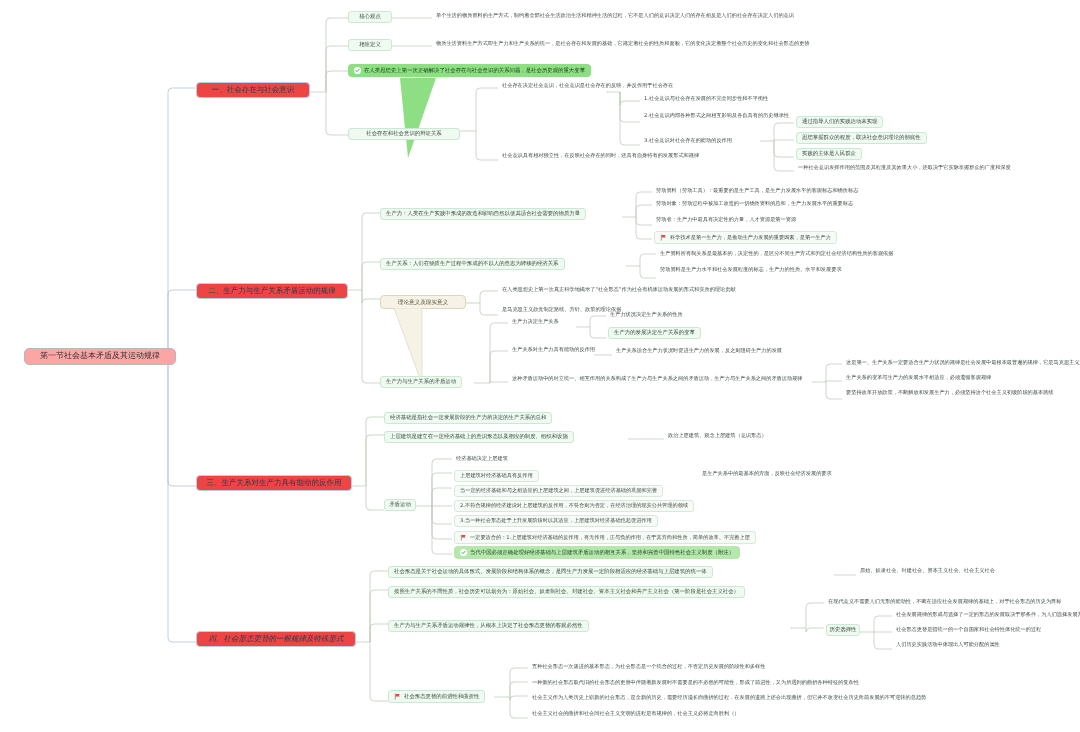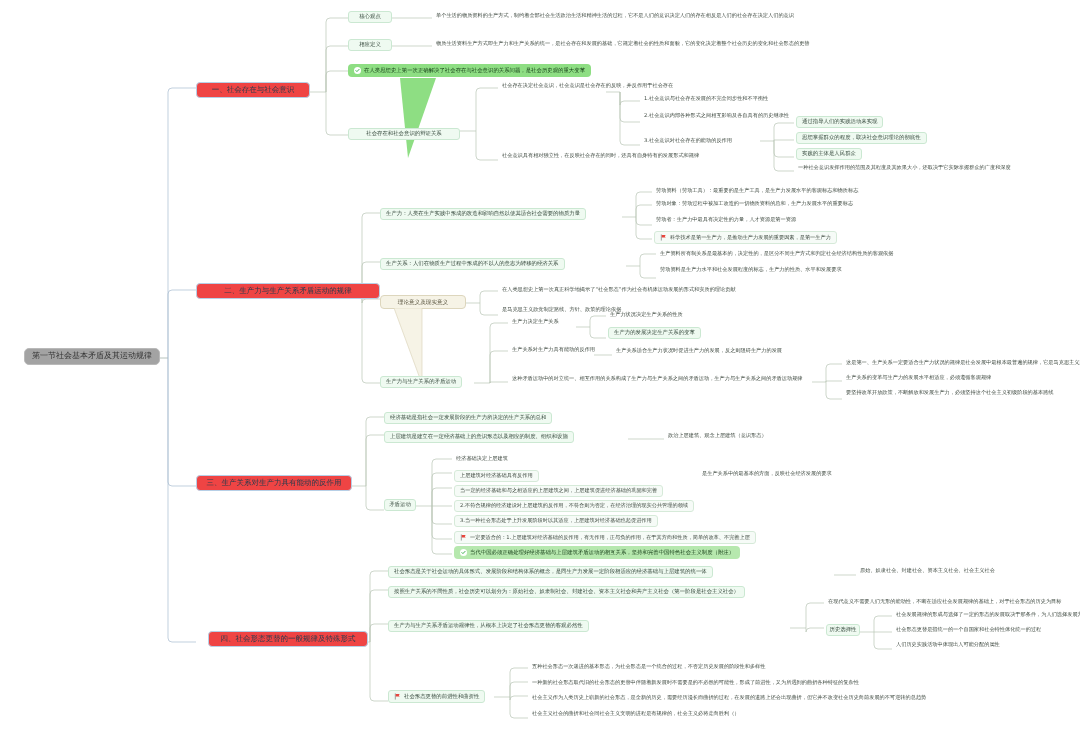--- a/index.html
+++ b/index.html
@@ -15,22 +15,22 @@
   svg.links{position:absolute;left:0;top:0;width:1080px;height:732px;pointer-events:none;}
   .node{
     position:absolute;
     box-sizing:border-box;
     white-space:nowrap;
     line-height:1.1;
     display:flex;align-items:center;
   }
   
   .n-root{
-    background:#a3a3a3;border:1px solid #b9b9b9;border-radius:5px;
-    padding:3px 7px;font-size:8px;color:#333;
+    background:#fca5a5;border:1px solid #b9b9b9;border-radius:5px;
+    padding:3px 15px;font-size:8px;color:#333;
   }
   
   .n-l1{
     background:#ef4444;border:1px solid #b7cfe6;border-radius:4px;
     padding:3px 8px;font-size:7.5px;color:#2b3c4d;
   }
   
   .n-g{
     background:#effaf1;border:1px solid #cbe8d2;border-radius:3px;
     padding:2px 5px;font-size:5.4px;color:#33463a;
@@ -237,21 +237,21 @@
     <span class="txt">实践的主体是人民群众</span>
   </div>
   <div class="node n-t" style="left:796px;top:164px;">
     <span class="txt">一种社会意识发挥作用的范围及其程度及其效果大小，还取决于它实际掌握群众的广度和深度</span>
   </div>
 
   <div class="node n-t" style="left:500px;top:152px;">
     <span class="txt">社会意识具有相对独立性，在反映社会存在的同时，还具有自身特有的发展形式和规律</span>
   </div>
 
-  <div class="node n-l1" style="left:196px;top:283px;width:184px;justify-content:center;">
+  <div class="node n-l1" style="left:196px;top:283px;width:152px;justify-content:center;">
     <span class="txt">二、生产力与生产关系矛盾运动的规律</span>
   </div>
 
   <div class="node n-g" style="left:380px;top:208px;">
     <span class="txt">生产力：人类在生产实践中形成的改造和影响自然以使其适合社会需要的物质力量</span>
   </div>
   <div class="node n-t" style="left:654px;top:187px;">
     <span class="txt">劳动资料（劳动工具）：最重要的是生产工具，是生产力发展水平的客观标志和物质标志</span>
   </div>
   <div class="node n-t" style="left:654px;top:200px;">
@@ -374,21 +374,21 @@
   <div class="node n-hl" style="left:454px;top:546px;background:#b6e8ae;">
     <span class="ico">
       <svg width="7" height="7" viewBox="0 0 16 16">
           <circle cx="8" cy="8" r="8" fill="#ffffff"></circle>
           <path d="M4.4 8.2l2.3 2.3 4.9-5.1" fill="none" stroke="#2ea83f" stroke-width="2.1" stroke-linecap="round" stroke-linejoin="round"></path>
         </svg>
     </span>
     <span class="txt">当代中国必须正确处理好经济基础与上层建筑矛盾运动的相互关系，坚持和完善中国特色社会主义制度（附注）</span>
   </div>
 
-  <div class="node n-l1" style="left:208px;top:631px;width:160px;justify-content:center;">
+  <div class="node n-l1" style="left:196px;top:631px;width:160px;justify-content:center;font-style:italic;">
     <span class="txt">四、社会形态更替的一般规律及特殊形式</span>
   </div>
 
   <div class="node n-g" style="left:388px;top:566px;">
     <span class="txt">社会形态是关于社会运动的具体形式、发展阶段和结构体系的概念，是同生产力发展一定阶段相适应的经济基础与上层建筑的统一体</span>
   </div>
   <div class="node n-t" style="left:858px;top:567px;">
     <span class="txt">原始、奴隶社会、封建社会、资本主义社会、社会主义社会</span>
   </div>
 

